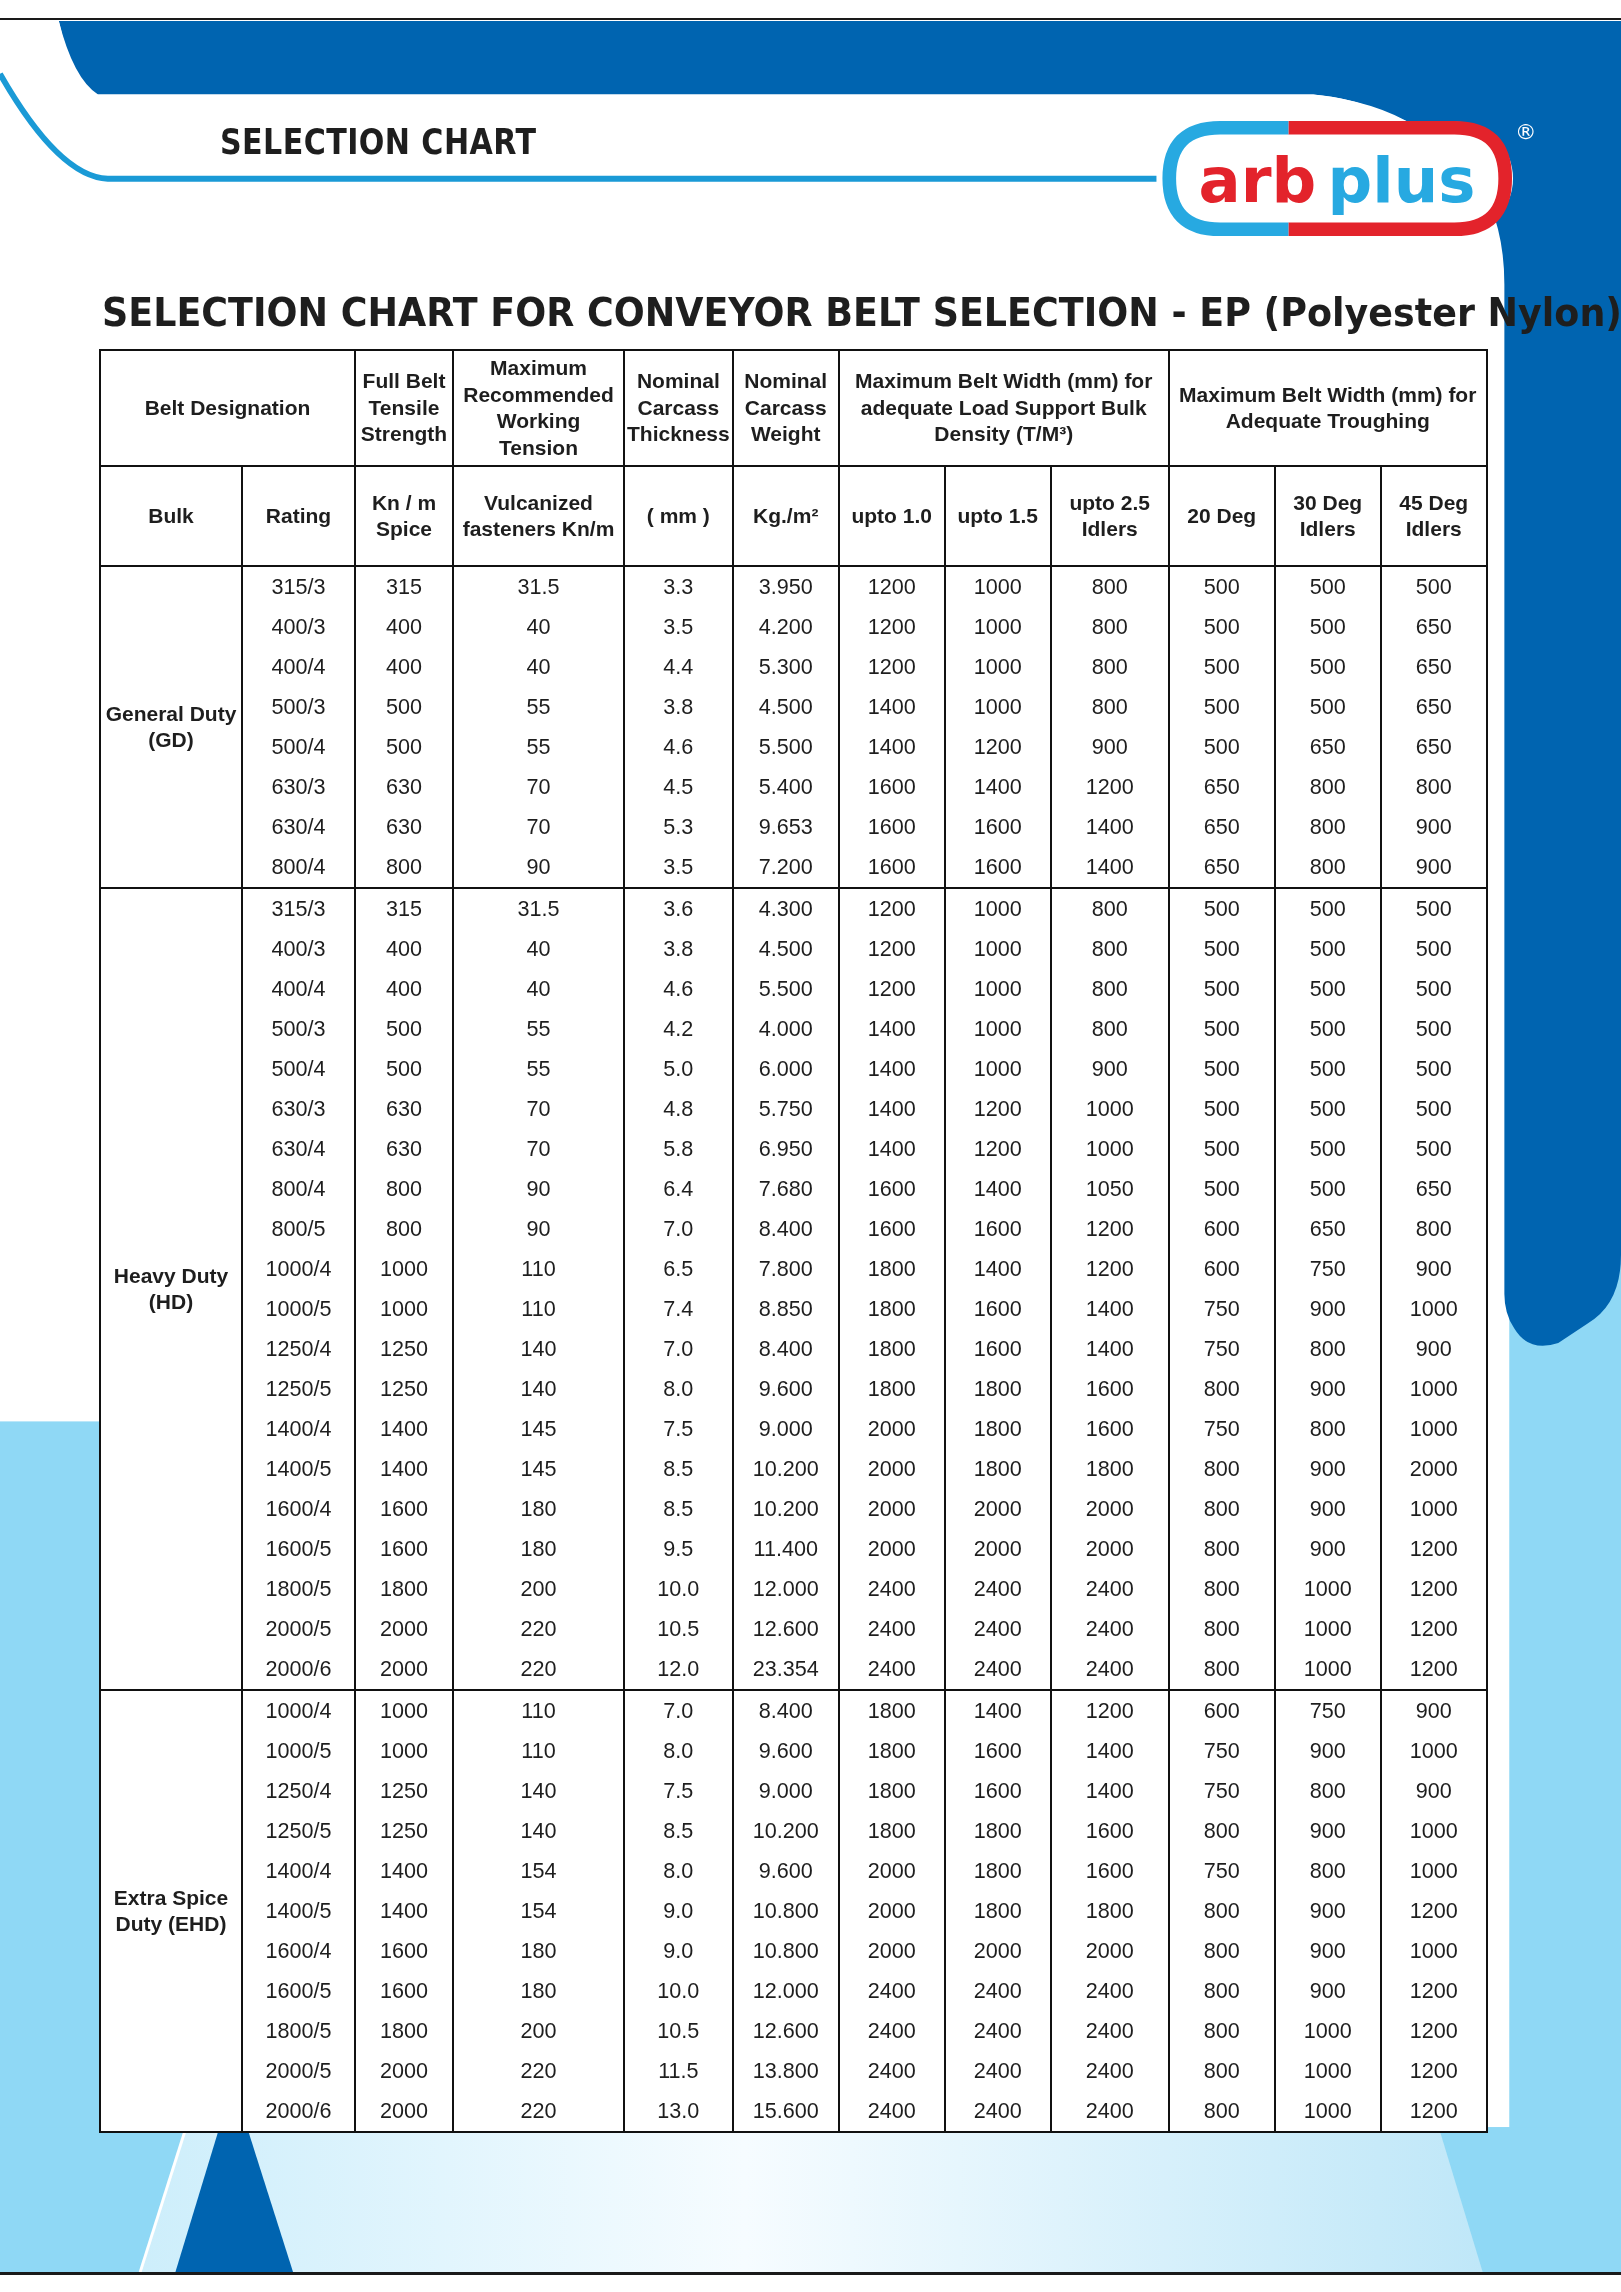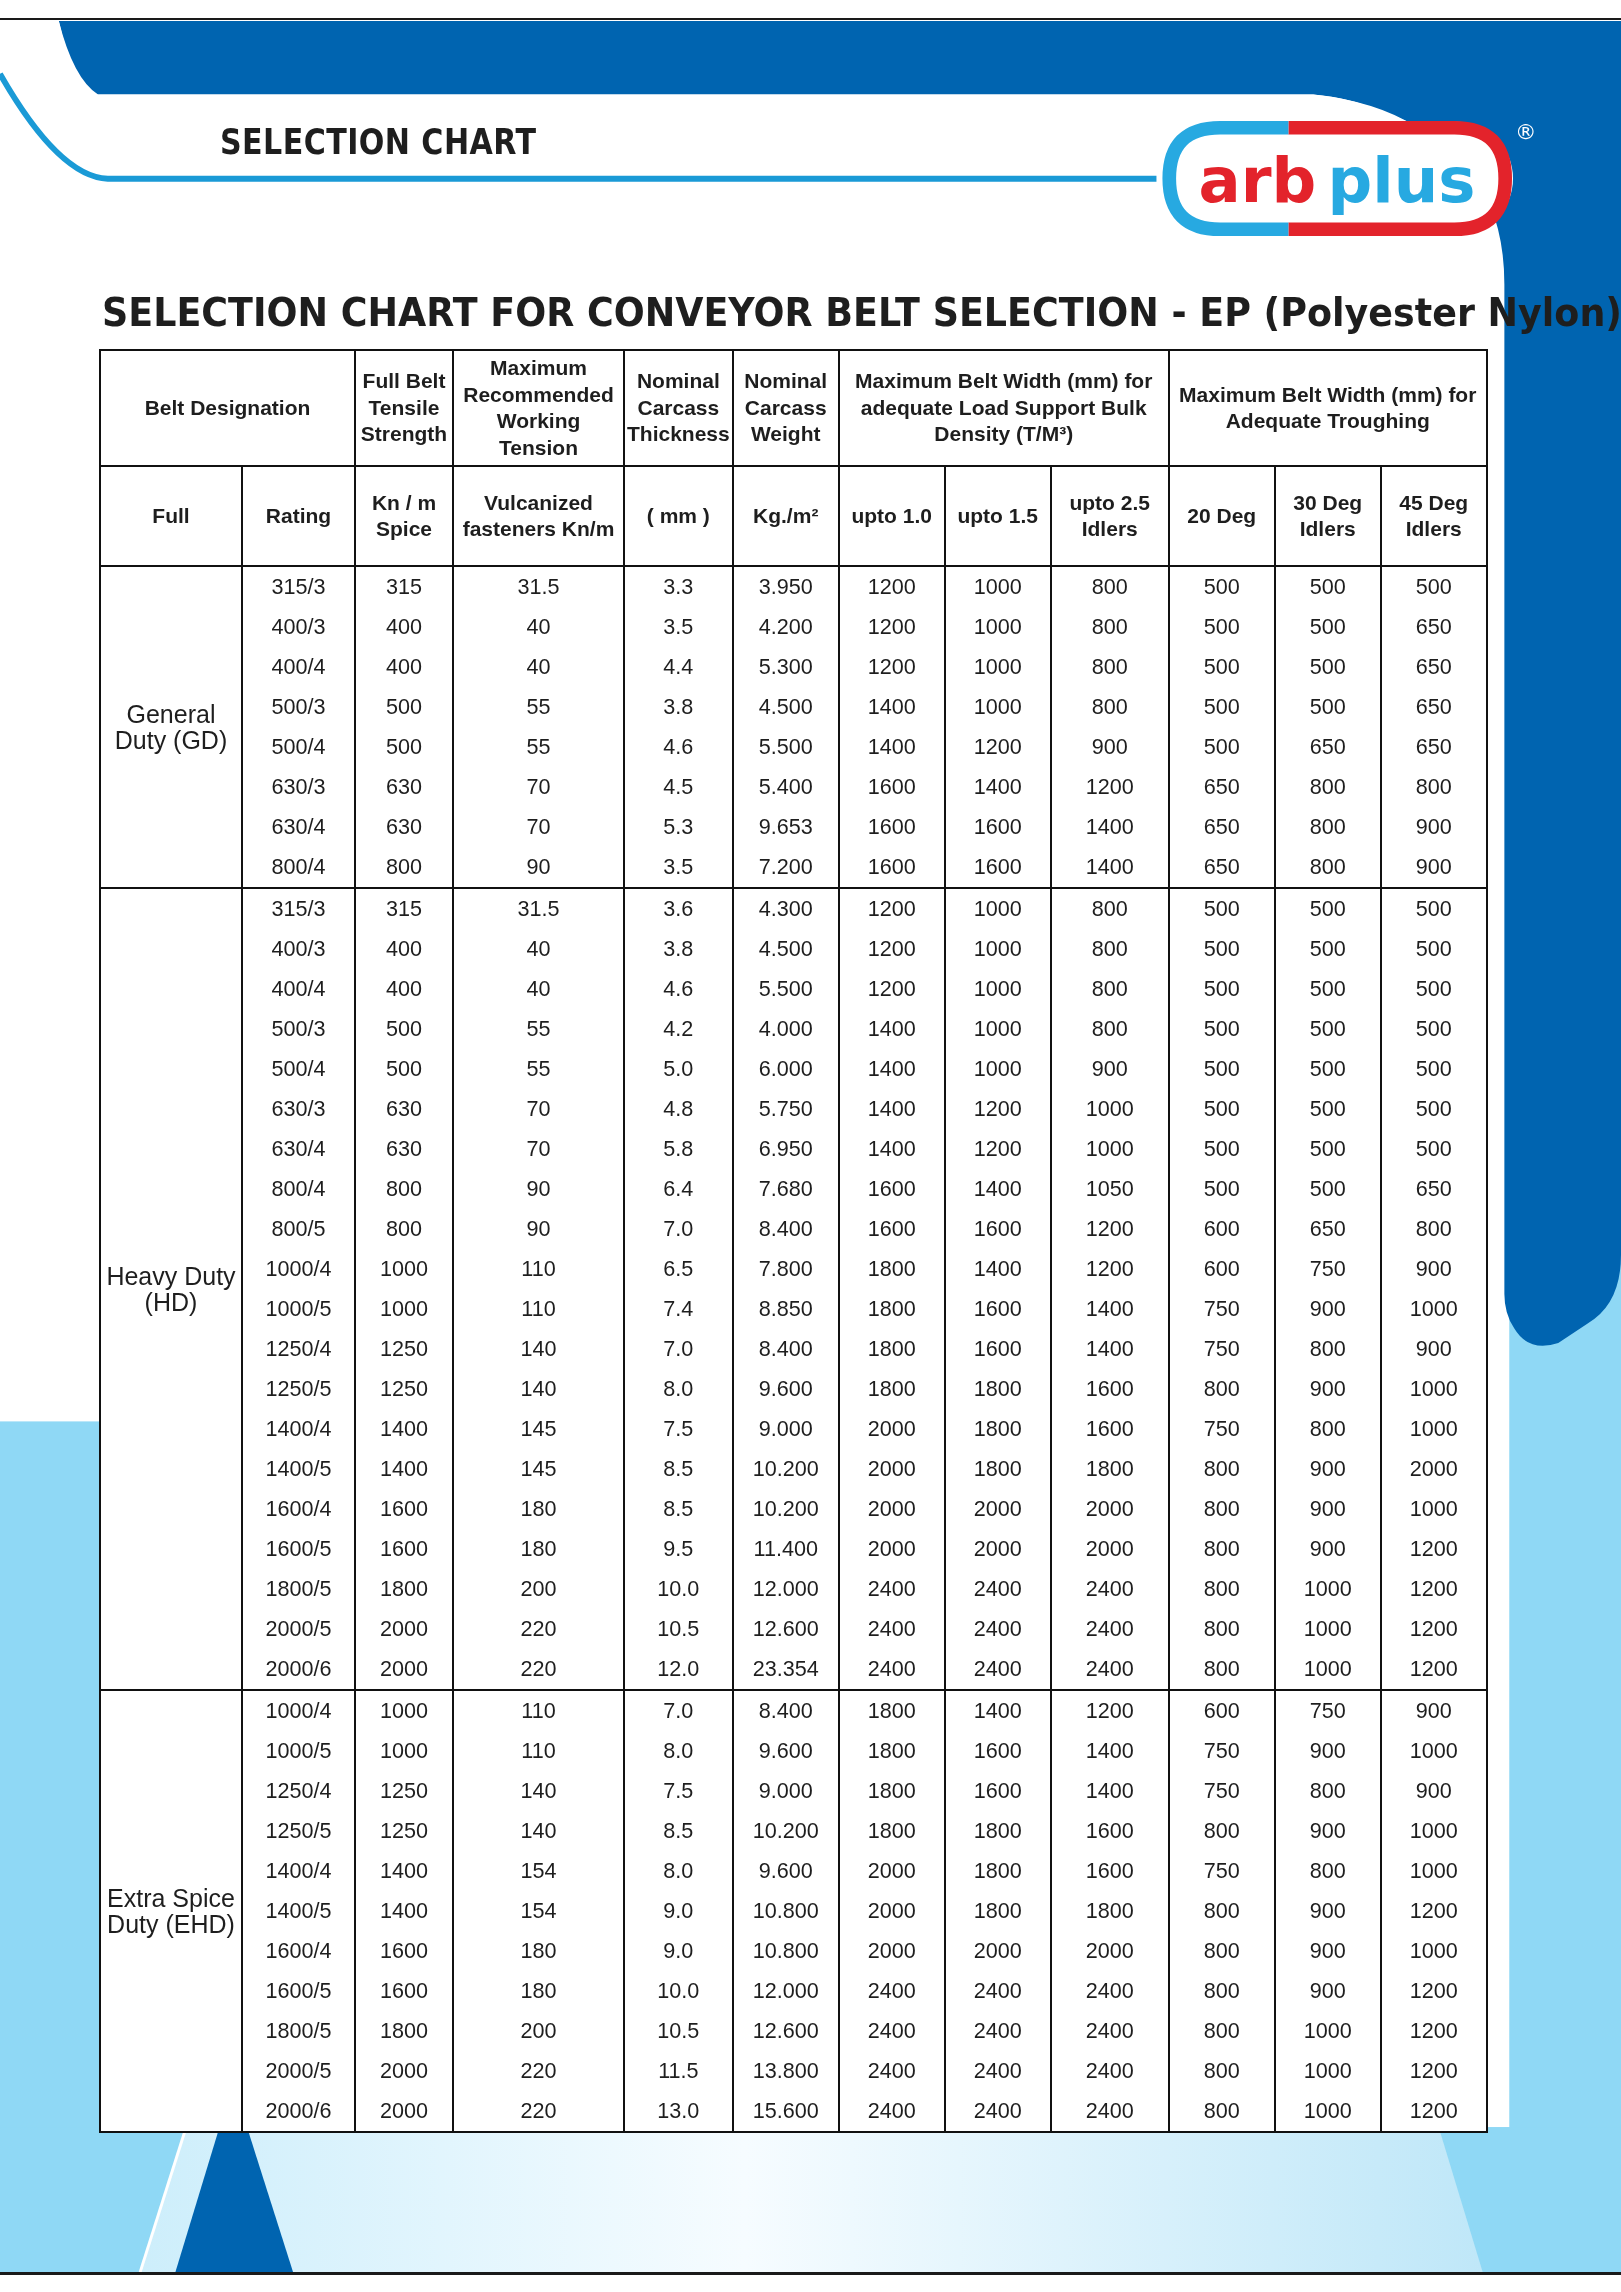--- a/index.html
+++ b/index.html
@@ -40,21 +40,21 @@
       padding: 0 2px;
     }
     table.belt thead tr.h1 th { height: 114px; }
     table.belt thead tr.h2 th { height: 98px; }
     table.belt td {
       font-size: 21.6px; text-align: center; height: 40px; padding: 0;
       border-left: 2.5px solid #111; border-right: 2.5px solid #111;
       border-top: none; border-bottom: none;
     }
     table.belt tbody tr.grp-start td { border-top: 2.9px solid #111; }
-    table.belt td.type-cell { font-weight: normal; font-size: 25px; line-height: 26.5px; vertical-align: middle; }
+    table.belt td.type-cell { font-weight: bold; font-size: 21px; line-height: 26.5px; vertical-align: middle; }
     .c1 { width: 142px; } .c2 { width: 113px; } .c3 { width: 98px; } .c4 { width: 171px; }
     .c5 { width: 106px; } .c6 { width: 106px; } .c7 { width: 106px; } .c8 { width: 106px; }
     .c9 { width: 118px; } .c10 { width: 106px; } .c11 { width: 106px; } .c12 { width: 106px; }
   </style>
 </head>
 <body>
 
 <svg class="bg-layer" viewBox="0 0 1654 2339" xmlns="http://www.w3.org/2000/svg">
   <defs>
     <linearGradient id="lgBottom" x1="0" y1="0" x2="1" y2="0">
@@ -119,21 +119,21 @@
       <tr class="h1">
         <th colspan="2">Belt Designation</th>
         <th>Full Belt Tensile Strength</th>
         <th>Maximum Recommended Working Tension</th>
         <th>Nominal Carcass Thickness</th>
         <th>Nominal Carcass Weight</th>
         <th colspan="3">Maximum Belt Width (mm) for adequate Load Support Bulk Density (T/M³)</th>
         <th colspan="3">Maximum Belt Width (mm) for Adequate Troughing</th>
       </tr>
       <tr class="h2">
-        <th>Full</th>
+        <th>Bulk</th>
         <th>Rating</th>
         <th>Kn / m Spice</th>
         <th>Vulcanized fasteners Kn/m</th>
         <th>( mm )</th>
         <th>Kg./m²</th>
         <th>upto 1.0</th>
         <th>upto 1.5</th>
         <th>upto 2.5 Idlers</th>
         <th>20 Deg</th>
         <th>30 Deg Idlers</th>

